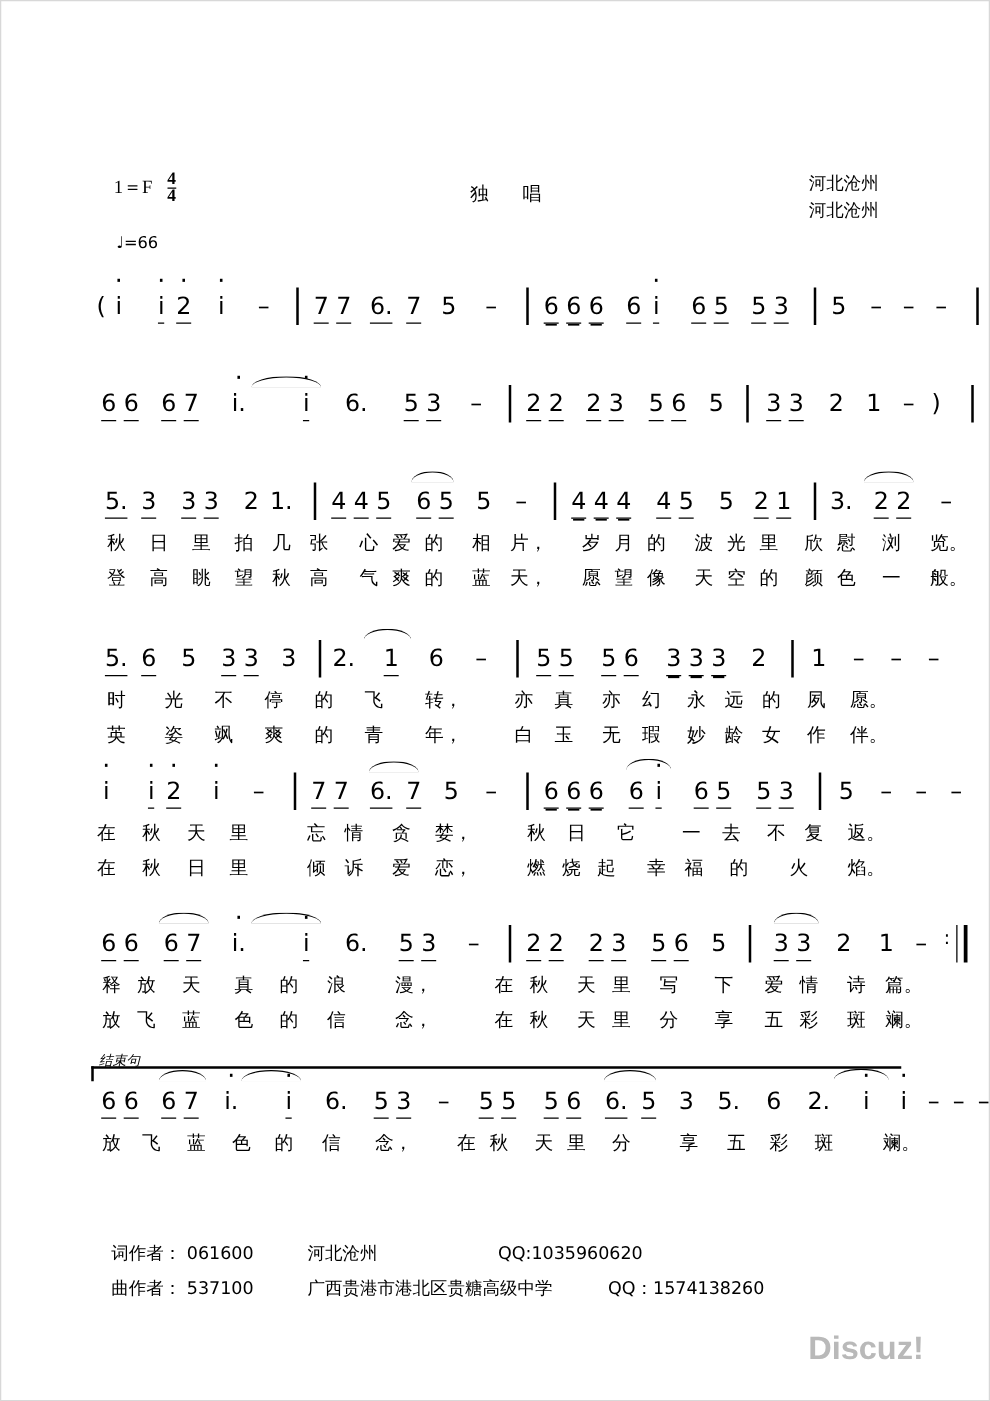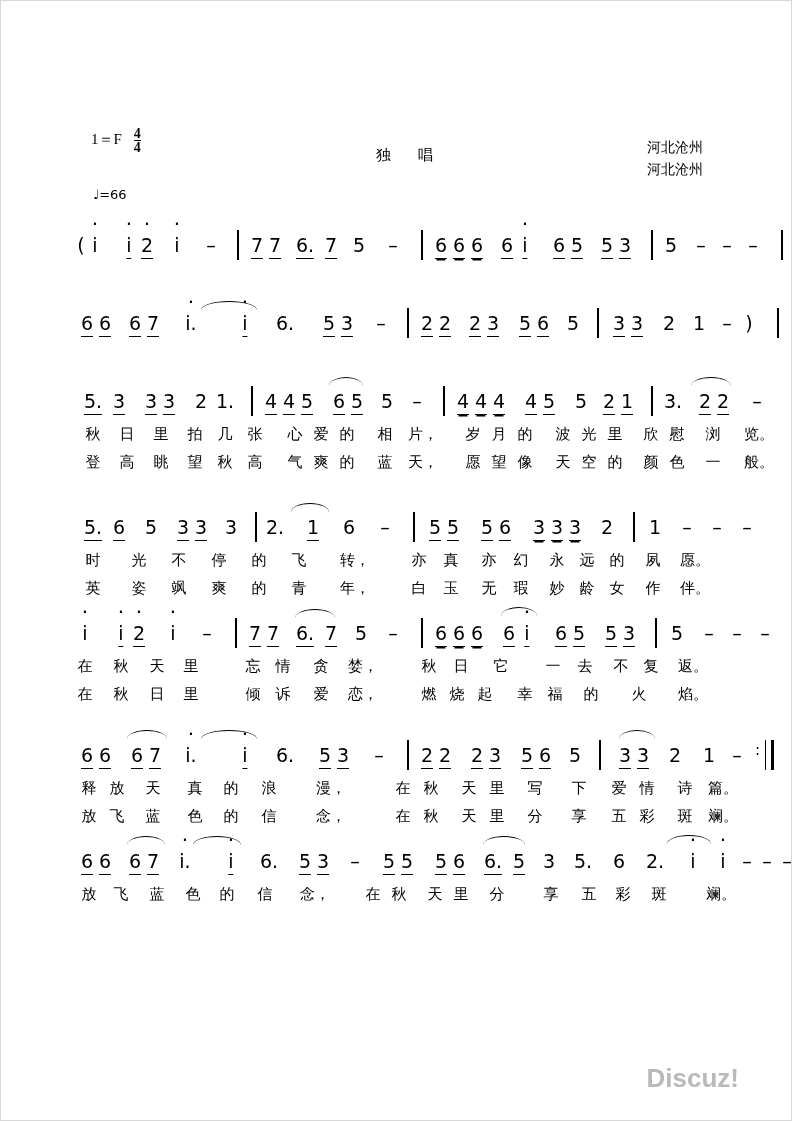--- a/index.html
+++ b/index.html
@@ -35,25 +35,25 @@
     font-size: 31px;
     letter-spacing: 13px;
     font-family: "DejaVu Serif", serif;
     font-weight: 400;
   }
 
   
   .key-sig {
     position: absolute;
     left: 90px;
-    top: 124px;
+    top: 135px;
     font-size: 15px;
     font-family: "Liberation Serif", serif;
     display: flex;
-    align-items: flex-end;
+    align-items: flex-start;
   }
   .key-sig .key-text { line-height: 28px; }
   .time-sig {
     display: inline-block;
     margin-left: 12px;
     text-align: center;
     font-weight: bold;
     font-size: 14px;
     line-height: 13px;
     position: relative;
@@ -561,20 +561,25 @@
       <span class="lyr" style="left:462px;">分</span>
       <span class="lyr" style="left:506px;">享</span>
       <span class="lyr" style="left:546px;">五</span>
       <span class="lyr" style="left:574px;">彩</span>
       <span class="lyr" style="left:612px;">斑</span>
       <span class="lyr" style="left:650px;">斓。</span>
     </div>
   </div>
 
   <div class="system" style="top:838px;">
+    <div style="position:relative; height:20px;">
+      <span class="sysline" style="left:0px; top:14px; width:648px;"></span>
+      <span class="sysline" style="left:0px; top:14px; width:1.5px; height:12px;"></span>
+      <span class="ending-label" style="left:6px; top:2px;">结束句</span>
+    </div>
     <div class="notes-row" style="margin-top:10px;">
       <span class="tok u1" style="left:14px;">6</span>
       <span class="tok u1" style="left:32px;">6</span>
       <span class="slur" style="left:54px; top:-13px; width:38px;"></span>
       <span class="tok u1" style="left:62px;">6</span>
       <span class="tok u1" style="left:80px;">7</span>
       <span class="tok dot-hi" style="left:112px;">i.</span>
       <span class="slur" style="left:120px; top:-13px; width:48px;"></span>
       <span class="tok u1 dot-hi" style="left:158px;">i</span>
       <span class="tok" style="left:196px;">6.</span>
@@ -614,16 +619,30 @@
       <span class="lyr" style="left:388px;">里</span>
       <span class="lyr" style="left:424px;">分</span>
       <span class="lyr" style="left:478px;">享</span>
       <span class="lyr" style="left:516px;">五</span>
       <span class="lyr" style="left:550px;">彩</span>
       <span class="lyr" style="left:586px;">斑</span>
       <span class="lyr" style="left:648px;">斓。</span>
     </div>
   </div>
 
+  <div class="footer">
+    <div class="line">
+      <span>词作者：</span>
+      <span style="width:92px;">061600</span>
+      <span style="width:148px;">河北沧州</span>
+      <span>QQ:1035960620</span>
+    </div>
+    <div class="line">
+      <span>曲作者：</span>
+      <span style="width:92px;">537100</span>
+      <span style="width:236px;">广西贵港市港北区贵糖高级中学</span>
+      <span>QQ：1574138260</span>
+    </div>
+  </div>
 
   <div class="watermark">Discuz!</div>
 
 </div>
 
 </body></html>

